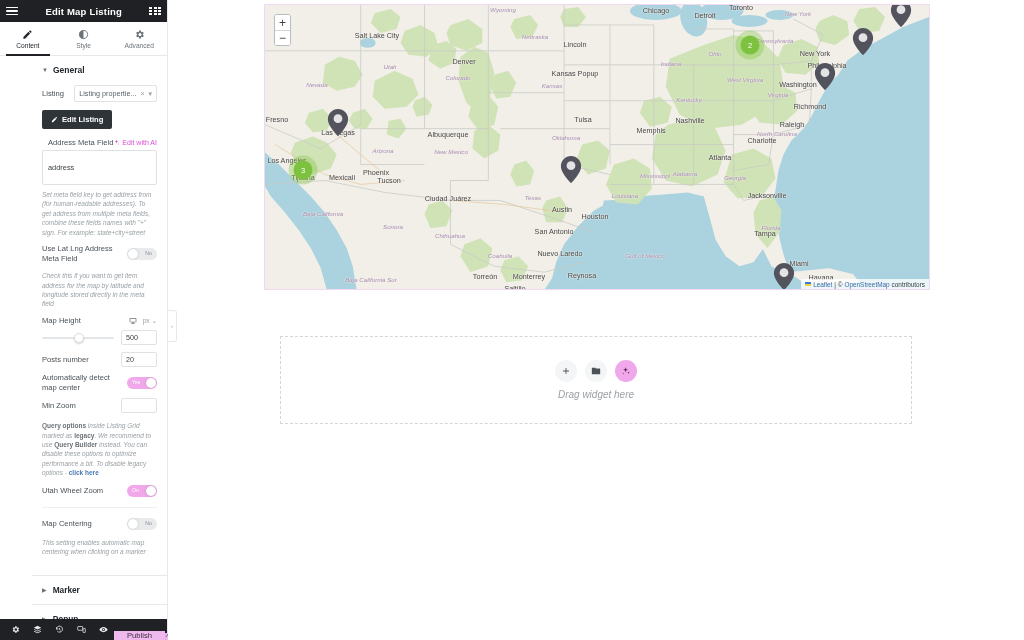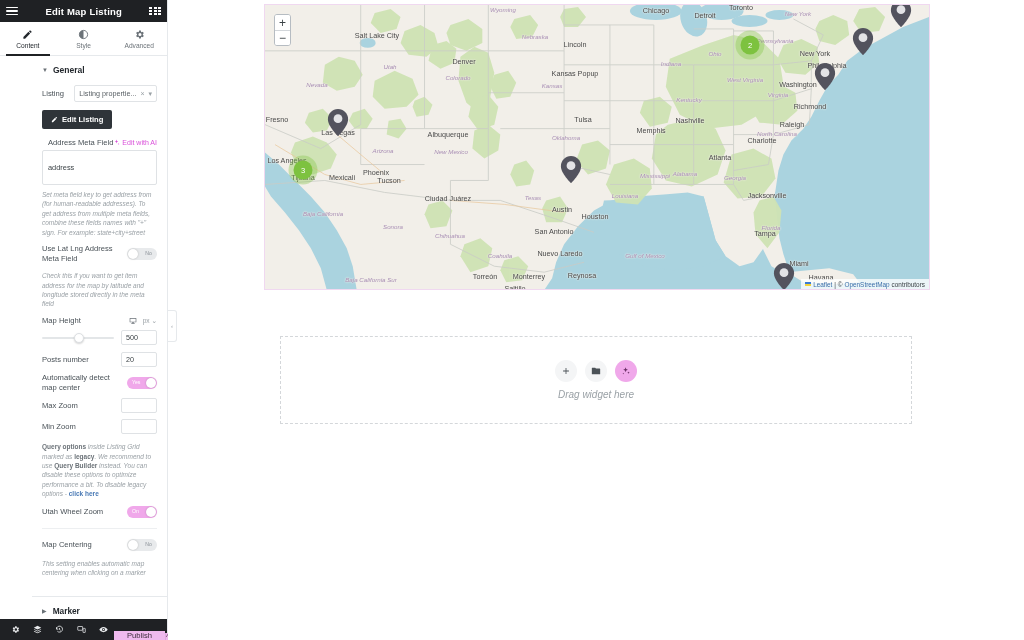--- a/index.html
+++ b/index.html
@@ -288,24 +288,20 @@
       </div>
 
       <div class="ctrl">
         <span class="ctrl-label">Automatically detect map center</span>
         <div class="toggle on">
           <span class="tt">Yes</span>
           <span class="knob"></span>
         </div>
       </div>
 
-      <div class="ctrl">
-        <span class="ctrl-label">Max Zoom</span>
-        <input class="num-input" value="" style="">
-      </div>
 
       <div class="ctrl">
         <span class="ctrl-label">Min Zoom</span>
         <input class="num-input" value="" style="">
       </div>
 
       <div class="help"><b>Query options</b><span> inside Listing Grid marked as </span><b>legacy</b><span>. We recommend to use </span><b>Query Builder</b><span> instead. You can disable these options to optimize performance a bit. To disable legacy options - </span><a href="#">click here</a></div>
 
       <div class="ctrl">
         <span class="ctrl-label">Utah Wheel Zoom</span>

